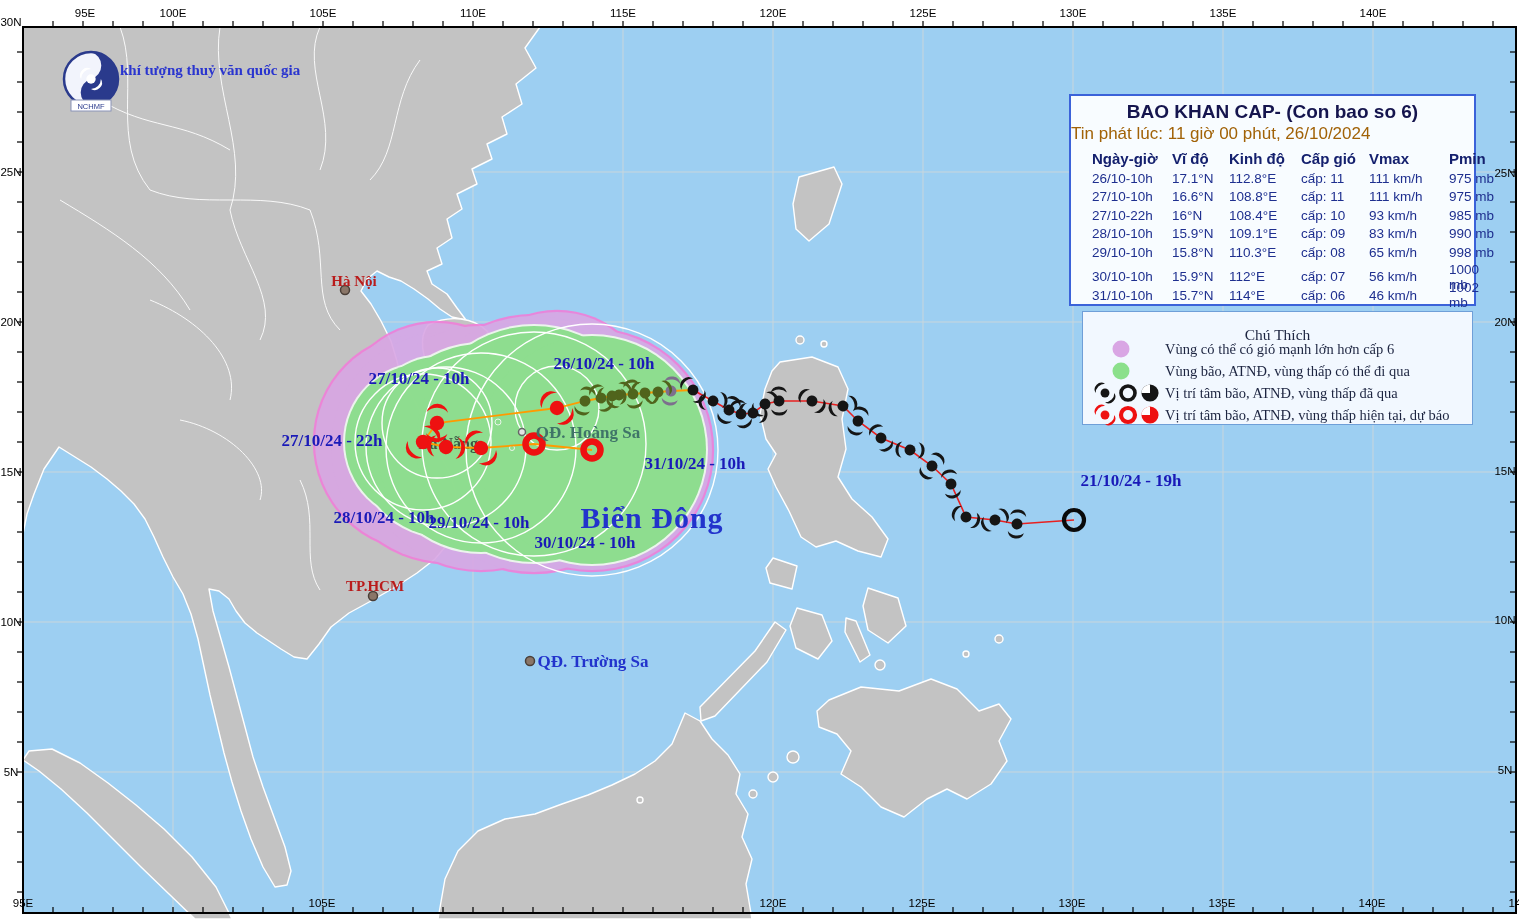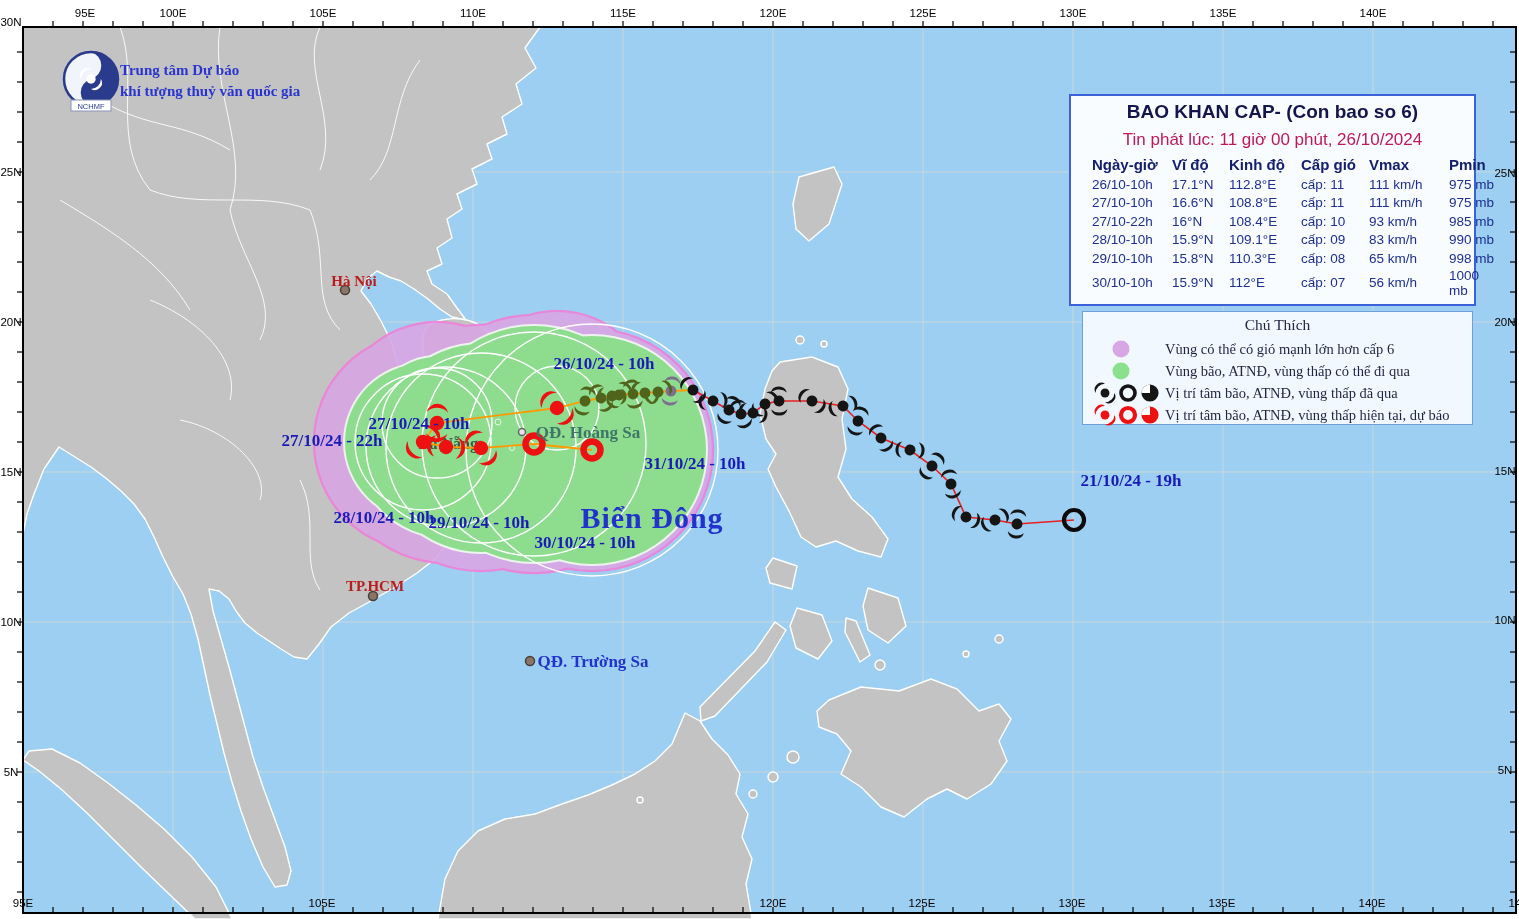--- a/index.html
+++ b/index.html
@@ -15,29 +15,29 @@
   .lbl-island-teal{font:bold 17px "Liberation Serif",serif;color:#3f7468;}
   .lbl-sea{font:bold 30px "Liberation Serif",serif;color:#2233cc;letter-spacing:1px;}
   
   #brand{position:absolute;left:62px;top:50px;}
   #brand .org{position:absolute;left:58px;top:10px;width:330px;
               font:bold 15px "Liberation Serif",serif;color:#2a35cf;line-height:21px;}
   
   #panel{position:absolute;left:1069px;top:94px;width:407px;height:212px;background:#f8fcff;
          border:2px solid #3b62d9;box-sizing:border-box;color:#1e2f8f;}
   #panel .ttl{text-align:center;font:bold 19px "Liberation Sans",sans-serif;color:#15154e;margin-top:5px;}
-  #panel .issued{text-align:center;font:17px "Liberation Sans",sans-serif;color:#be185d;margin-top:7px;}
+  #panel .issued{font:17px "Liberation Sans",sans-serif;color:#a16207;margin-top:1px;}
   .tbl{margin-top:4px;padding-left:21px;}
   .trow{display:grid;grid-template-columns:80px 57px 72px 68px 80px 46px;height:18.5px;
         align-items:center;font:13.5px "Liberation Sans",sans-serif;}
   .trow.head{font:bold 15px "Liberation Sans",sans-serif;color:#14206e;height:21px;}
   
   #legend{position:absolute;left:1082px;top:311px;width:391px;height:114px;background:#f2f8ff;
           border:1.5px solid #6f9fd8;box-sizing:border-box;color:#1c2440;}
-  #legend .ttl{text-align:center;font:15.5px "Liberation Serif",serif;margin-top:4px;}
+  #legend .ttl{text-align:center;font:15.5px "Liberation Serif",serif;margin-top:14px;}
   .leg-row{position:absolute;left:10px;height:22px;display:flex;align-items:center;
            font:14.5px "Liberation Serif",serif;white-space:nowrap;}
   .leg-sw{width:72px;flex:0 0 72px;display:flex;align-items:center;}
 </style>
 </head>
 <body>
 
 <div id="stage">
 
 <svg id="mapsvg" width="1519" height="919">
@@ -369,21 +369,20 @@
     <path d="M29,2 A27,27 0 0 1 29,56 A14,14 0 0 1 29,29 A14,14 0 0 0 29,2 Z" fill="#2a3a8c"></path>
     <g transform="translate(29,29) scale(0.9)" fill="#ffffff">
       <path d="M0,-11 A11,11 0 0 0 -11,0 A8,8 0 0 1 0,-11 Z"></path>
       <path d="M0,11 A11,11 0 0 0 11,0 A8,8 0 0 1 0,11 Z"></path>
       <circle r="5.2"></circle>
     </g>
     <rect x="9" y="50" width="40" height="11" fill="#ffffff" stroke="#8a93b8" stroke-width="1"></rect>
     <text x="29" y="58.5" text-anchor="middle" font-size="7.5" font-family="Liberation Sans, sans-serif" fill="#2a3a8c">NCHMF</text>
   </svg>
   <div class="org">
-    <div>Trung tâm Dự báo</div>
     <div>khí tượng thuỷ văn quốc gia</div>
   </div>
 </div>
 
 <div id="panel">
   <div class="ttl">BAO KHAN CAP- (Con bao so 6)</div>
   <div class="issued">Tin phát lúc: 11 giờ 00 phút, 26/10/2024</div>
   <div class="tbl">
     <div class="trow head">
       <span>Ngày-giờ</span>
@@ -434,20 +433,28 @@
             <span>65 km/h</span>
             <span>998 mb</span>
           </div>
           <div class="trow">
             <span>30/10-10h</span>
             <span>15.9°N</span>
             <span>112°E</span>
             <span>cấp: 07</span>
             <span>56 km/h</span>
             <span>1000 mb</span>
+          </div>
+          <div class="trow">
+            <span>31/10-10h</span>
+            <span>15.7°N</span>
+            <span>114°E</span>
+            <span>cấp: 06</span>
+            <span>46 km/h</span>
+            <span>1002 mb</span>
           </div>
         </div>
   </div>
 </div>
 
 <div id="legend">
   <div class="ttl">Chú Thích</div>
   <div class="leg-row" style="top:26px">
     <span class="leg-sw">
       <svg width="72" height="20">
@@ -514,21 +521,21 @@
       <div class="maplabel axis" style="left: 1505px; top: 173px;">25N</div>
       <div class="maplabel axis" style="left: 1505px; top: 322px;">20N</div>
       <div class="maplabel axis" style="left: 1505px; top: 471px;">15N</div>
       <div class="maplabel axis" style="left: 1505px; top: 620px;">10N</div>
       <div class="maplabel axis" style="left: 1505px; top: 770px;">5N</div>
       <div class="maplabel lbl-city" style="left: 354px; top: 281px;">Hà Nội</div>
       <div class="maplabel lbl-city" style="left: 375px; top: 586px;">TP.HCM</div>
       <div class="maplabel lbl-island-teal" style="left: 588px; top: 433px;">QĐ. Hoàng Sa</div>
       <div class="maplabel lbl-island-blue" style="left: 593px; top: 662px;">QĐ. Trường Sa</div>
       <div class="maplabel lbl-date" style="left: 604px; top: 364px;">26/10/24 - 10h</div>
-      <div class="maplabel lbl-date" style="left: 419px; top: 379px; margin-top: 45px;">27/10/24 - 10h</div>
+      <div class="maplabel lbl-date" style="left: 419px; top: 379px;">27/10/24 - 10h</div>
       <div class="maplabel lbl-date" style="left: 332px; top: 441px;">27/10/24 - 22h</div>
       <div class="maplabel lbl-date" style="left: 384px; top: 518px;">28/10/24 - 10h</div>
       <div class="maplabel lbl-date" style="left: 479px; top: 523px;">29/10/24 - 10h</div>
       <div class="maplabel lbl-date" style="left: 585px; top: 543px;">30/10/24 - 10h</div>
       <div class="maplabel lbl-date" style="left: 695px; top: 464px;">31/10/24 - 10h</div>
       <div class="maplabel lbl-date" style="left: 1131px; top: 481px;">21/10/24 - 19h</div>
       <div class="maplabel lbl-sea" style="left: 652px; top: 518px;">Biển Đông</div>
     </div>
 
 </div>

